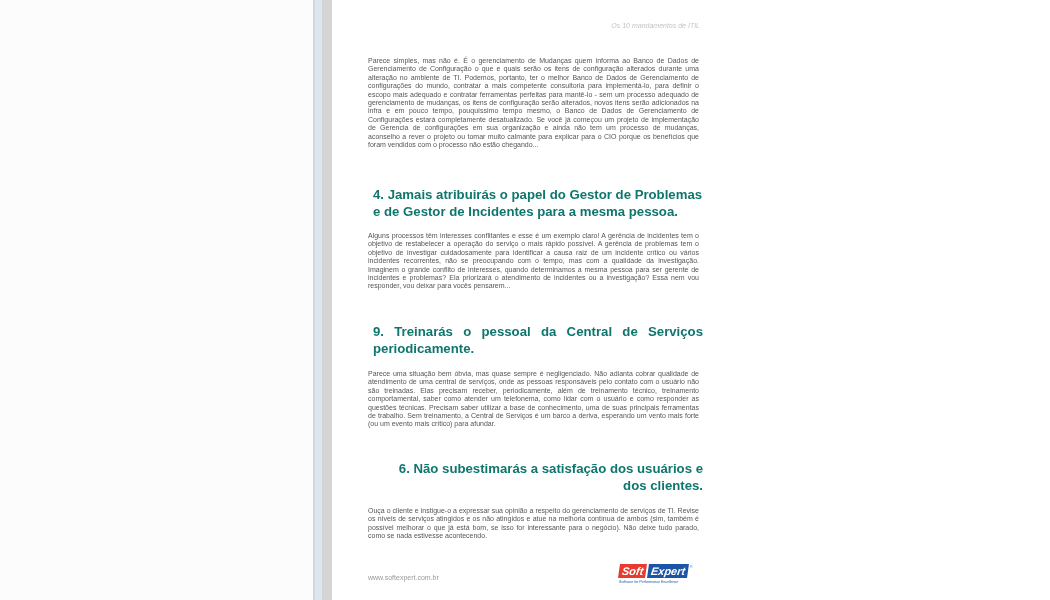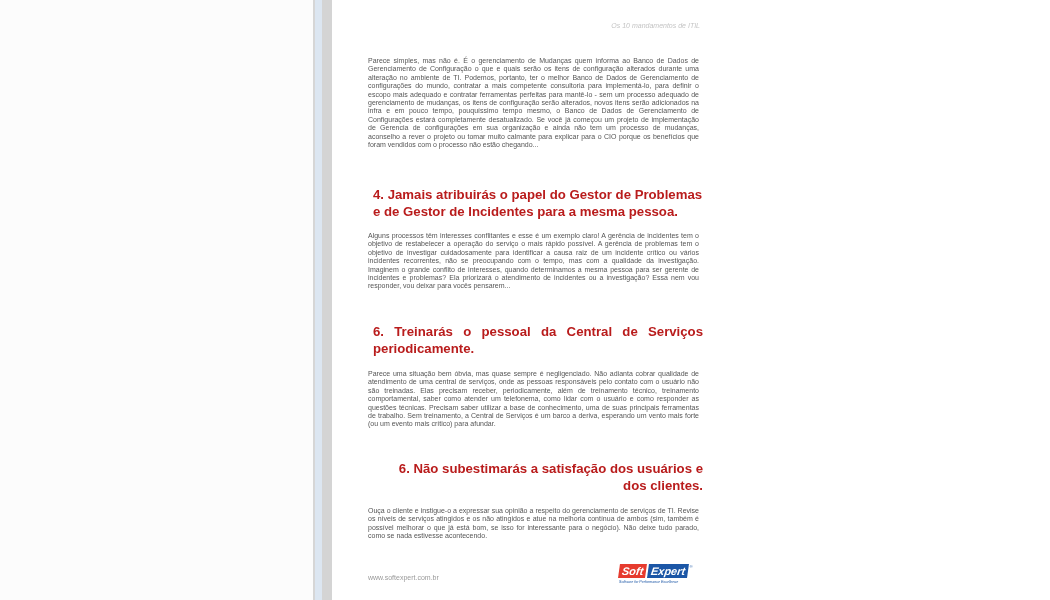--- a/index.html
+++ b/index.html
@@ -3,21 +3,21 @@
 <meta charset="utf-8">
 <style>
   html, body { margin:0; padding:0; }
   body { width:1050px; height:600px; background:#fcfcfc; position:relative; overflow:hidden; font-family:"Liberation Sans", sans-serif; }
   .stripe-edge { position:absolute; left:313px; top:0; width:2px; height:600px; background:#d6d6d6; }
   .stripe-blue { position:absolute; left:315px; top:0; width:7px; height:600px; background:#dce6f1; }
   .stripe-gray { position:absolute; left:322px; top:0; width:10px; height:600px; background:#d4d4d4; }
   .page { position:absolute; left:332px; top:0; width:718px; height:600px; background:#ffffff; }
   .running-head { position:absolute; left:560px; top:22px; width:140px; text-align:right; font-size:7px; font-style:italic; color:#c4c4c4; }
   .para { position:absolute; left:368px; width:331px; font-size:7px; line-height:8.4px; color:#555; text-align:justify; }
-  .heading { position:absolute; left:373px; width:330px; font-size:13.2px; font-weight:bold; color:#b91c1c; line-height:16.5px; }
+  .heading { position:absolute; left:373px; width:330px; font-size:13.2px; font-weight:bold; color:#0f766e; line-height:16.5px; }
   .h5 { text-align:justify; text-align-last:left; }
   .footer-url { position:absolute; left:368px; top:574px; font-size:7px; color:#9a9a9a; }
   .logo { position:absolute; left:619px; top:564px; width:82px; height:24px; }
   .logo-row { display:flex; height:14px; }
   .logo-soft { background:#e63b2e; color:#fff; font-weight:bold; font-style:italic; font-size:11px; line-height:14px; padding:0 3px; transform:skewX(-8deg); }
   .logo-expert { background:#1b56a6; color:#fff; font-weight:bold; font-style:italic; font-size:11px; line-height:14px; padding:0 3px; margin-left:2px; transform:skewX(-8deg); }
   .logo-reg { font-size:4px; color:#1b56a6; margin-left:1px; }
   .logo-tag { font-size:3.6px; font-style:italic; color:#1b56a6; margin-top:2px; white-space:nowrap; }
 </style>
 </head>
@@ -29,21 +29,21 @@
 
 <div class="page"></div>
 
 <div class="running-head">Os 10 mandamentos de ITIL</div>
 
 <div class="para" style="top:57px;">Parece simples, mas não é. É o gerenciamento de Mudanças quem informa ao Banco de Dados de Gerenciamento de Configuração o que e quais serão os itens de configuração alterados durante uma alteração no ambiente de TI. Podemos, portanto, ter o melhor Banco de Dados de Gerenciamento de configurações do mundo, contratar a mais competente consultoria para implementá-lo, para definir o escopo mais adequado e contratar ferramentas perfeitas para mantê-lo - sem um processo adequado de gerenciamento de mudanças, os itens de configuração serão alterados, novos itens serão adicionados na infra e em pouco tempo, pouquíssimo tempo mesmo, o Banco de Dados de Gerenciamento de Configurações estará completamente desatualizado. Se você já começou um projeto de implementação de Gerencia de configurações em sua organização e ainda não tem um processo de mudanças, aconselho a rever o projeto ou tomar muito calmante para explicar para o CIO porque os benefícios que foram vendidos com o processo não estão chegando...</div>
 
 <div class="heading" style="top:187px;">4. Jamais atribuirás o papel do Gestor de Problemas e de Gestor de Incidentes para a mesma pessoa.</div>
 <div class="para" style="top:232px;">Alguns processos têm interesses conflitantes e esse é um exemplo claro! A gerência de incidentes tem o objetivo de restabelecer a operação do serviço o mais rápido possível. A gerência de problemas tem o objetivo de investigar cuidadosamente para identificar a causa raiz de um incidente crítico ou vários incidentes recorrentes, não se preocupando com o tempo, mas com a qualidade da investigação. Imaginem o grande conflito de interesses, quando determinamos a mesma pessoa para ser gerente de incidentes e problemas? Ela priorizará o atendimento de incidentes ou a investigação? Essa nem vou responder, vou deixar para vocês pensarem...</div>
 
-<div class="heading h5" style="top:324px;">6. Treinarás o pessoal da Central de Serviços periodicamente.</div>
+<div class="heading h5" style="top:324px;">9. Treinarás o pessoal da Central de Serviços periodicamente.</div>
 <div class="para" style="top:370px;">Parece uma situação bem óbvia, mas quase sempre é negligenciado. Não adianta cobrar qualidade de atendimento de uma central de serviços, onde as pessoas responsáveis pelo contato com o usuário não são treinadas. Elas precisam receber, periodicamente, além de treinamento técnico, treinamento comportamental, saber como atender um telefonema, como lidar com o usuário e como responder as questões técnicas. Precisam saber utilizar a base de conhecimento, uma de suas principais ferramentas de trabalho. Sem treinamento, a Central de Serviços é um barco a deriva, esperando um vento mais forte (ou um evento mais crítico) para afundar.</div>
 
 <div class="heading" style="top:461px;text-align:right;">6. Não subestimarás a satisfação dos usuários e dos clientes.</div>
 <div class="para" style="top:507px;">Ouça o cliente e instigue-o a expressar sua opinião a respeito do gerenciamento de serviços de TI. Revise os níveis de serviços atingidos e os não atingidos e atue na melhoria contínua de ambos (sim, também é possível melhorar o que já está bom, se isso for interessante para o negócio). Não deixe tudo parado, como se nada estivesse acontecendo.</div>
 
 <div class="footer-url">www.softexpert.com.br</div>
 
 <div class="logo">
   <div class="logo-row">
     <span class="logo-soft">Soft</span>

